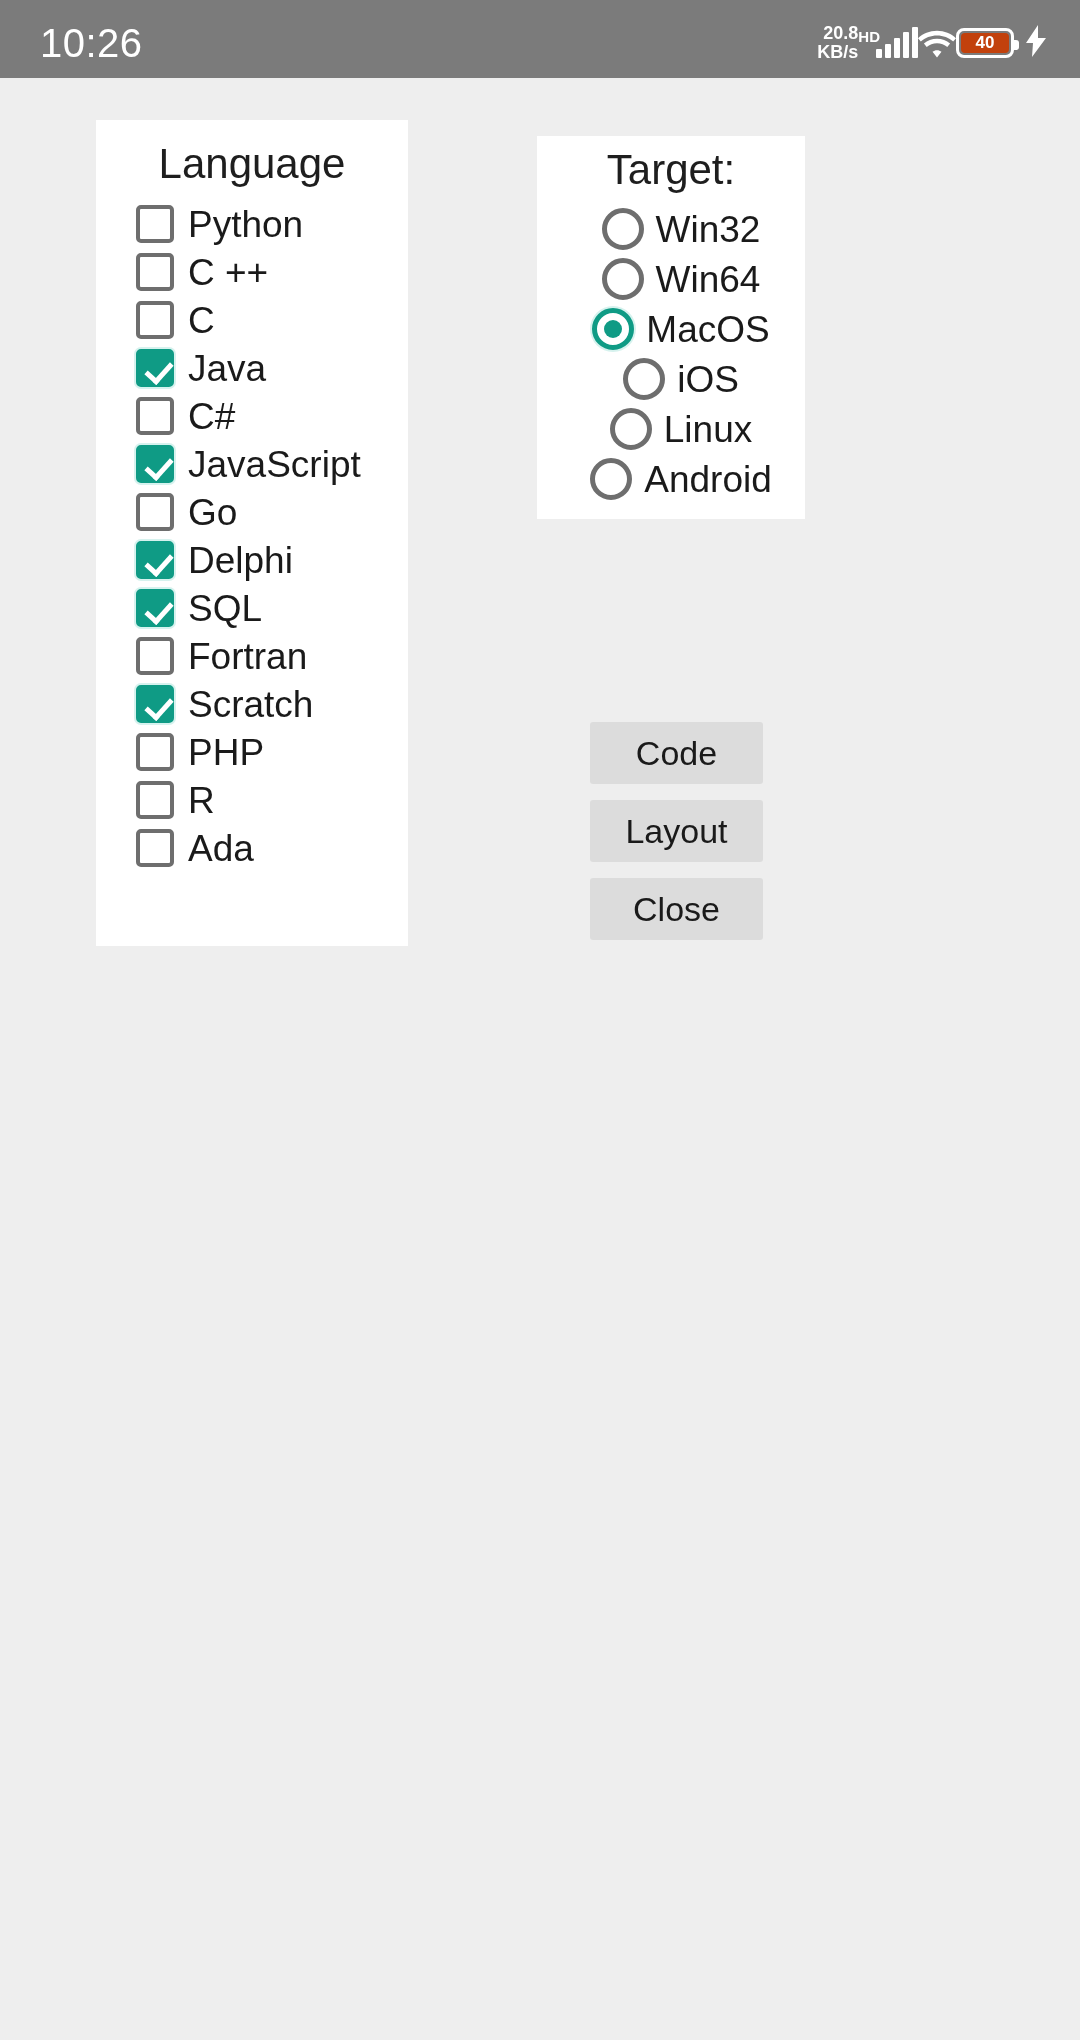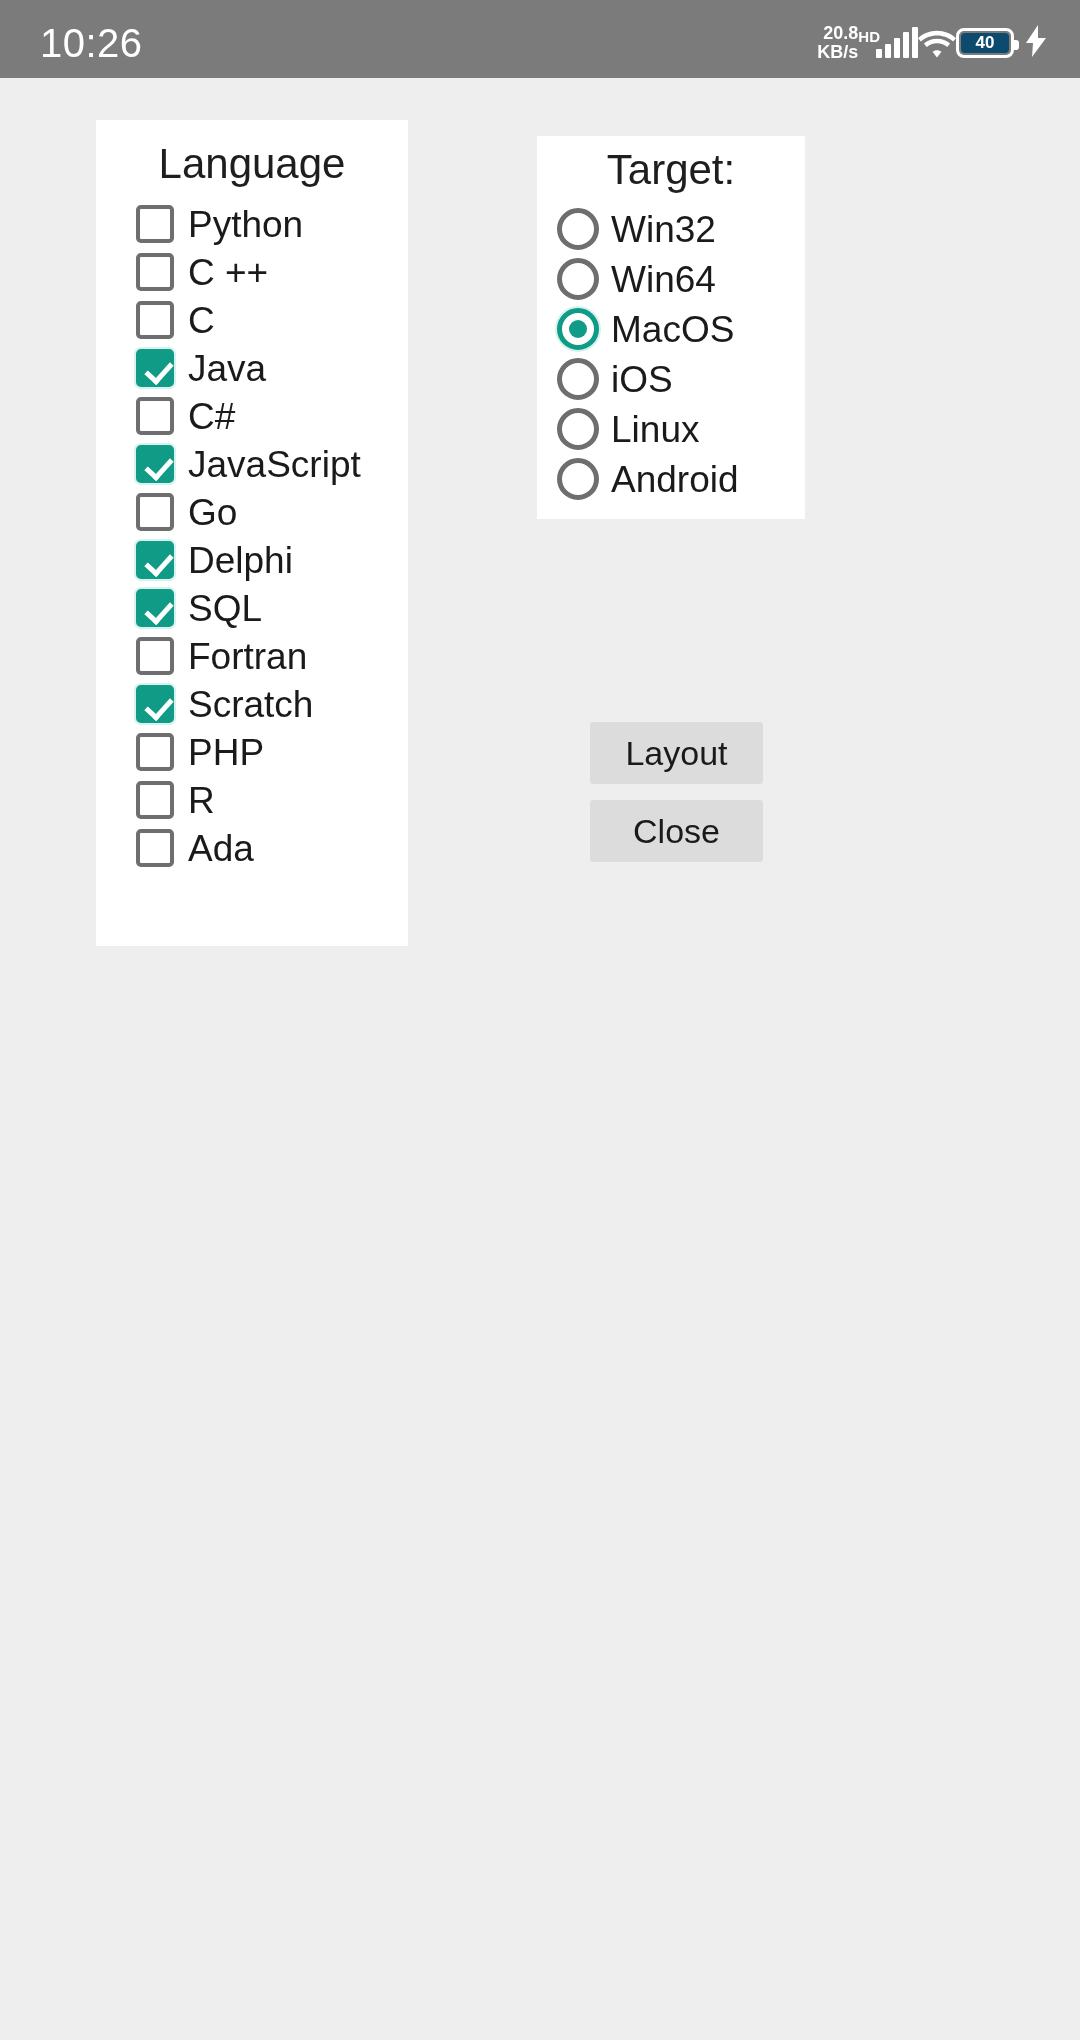--- a/index.html
+++ b/index.html
@@ -78,21 +78,21 @@
   }
   .battery::after {
     content: "";
     position: absolute;
     right: -8px; top: 9px;
     width: 5px; height: 10px;
     background: #ffffff;
     border-radius: 0 3px 3px 0;
   }
   .battery-fill {
-    background: #0c4a6e;
+    background: #c2410c;
     height: 100%;
     width: 100%;
     border-radius: 4px;
     display: flex;
     align-items: center;
     justify-content: center;
     color: #ffffff;
     font-size: 17px;
     font-weight: bold;
   }
@@ -176,21 +176,21 @@
     box-shadow: 0 0 0 2px #d6f2ee;
   }
   .radio.selected::after {
     content: "";
     position: absolute;
     left: 7px; top: 7px;
     width: 18px; height: 18px;
     border-radius: 50%;
     background: #0f9b85;
   }
-  #target-panel .option-row { height: 50px; gap: 12px; }
+  #target-panel .option-row { height: 50px; gap: 12px; justify-content: center; }
 
   
   .button-column {
     position: absolute;
     left: 590px; top: 722px;
     width: 173px;
     display: flex;
     flex-direction: column;
     gap: 16px;
   }
@@ -337,15 +337,16 @@
         <span class="option-label">Linux</span>
       </div>
       <div class="option-row">
         <span class="radio"></span>
         <span class="option-label">Android</span>
       </div>
     </div>
 </div>
 
 <div class="button-column" id="button-column">
+    <button class="action-button">Code</button>
     <button class="action-button">Layout</button>
     <button class="action-button">Close</button>
   </div>
 
 </body></html>

